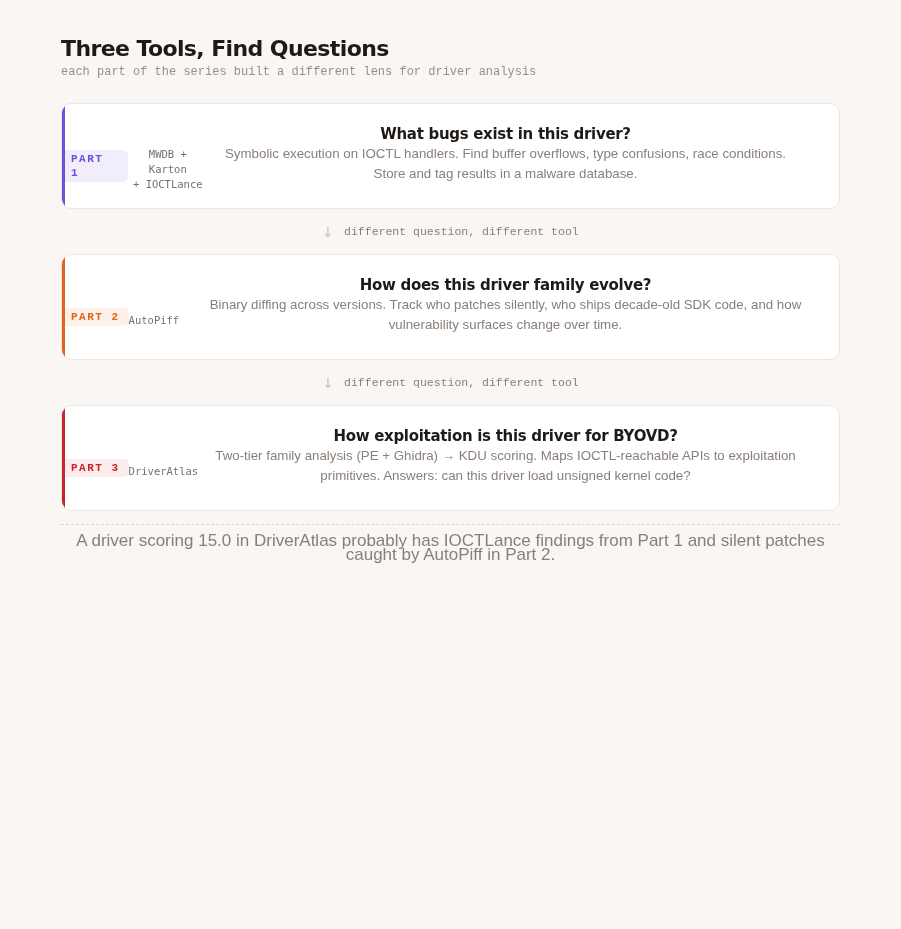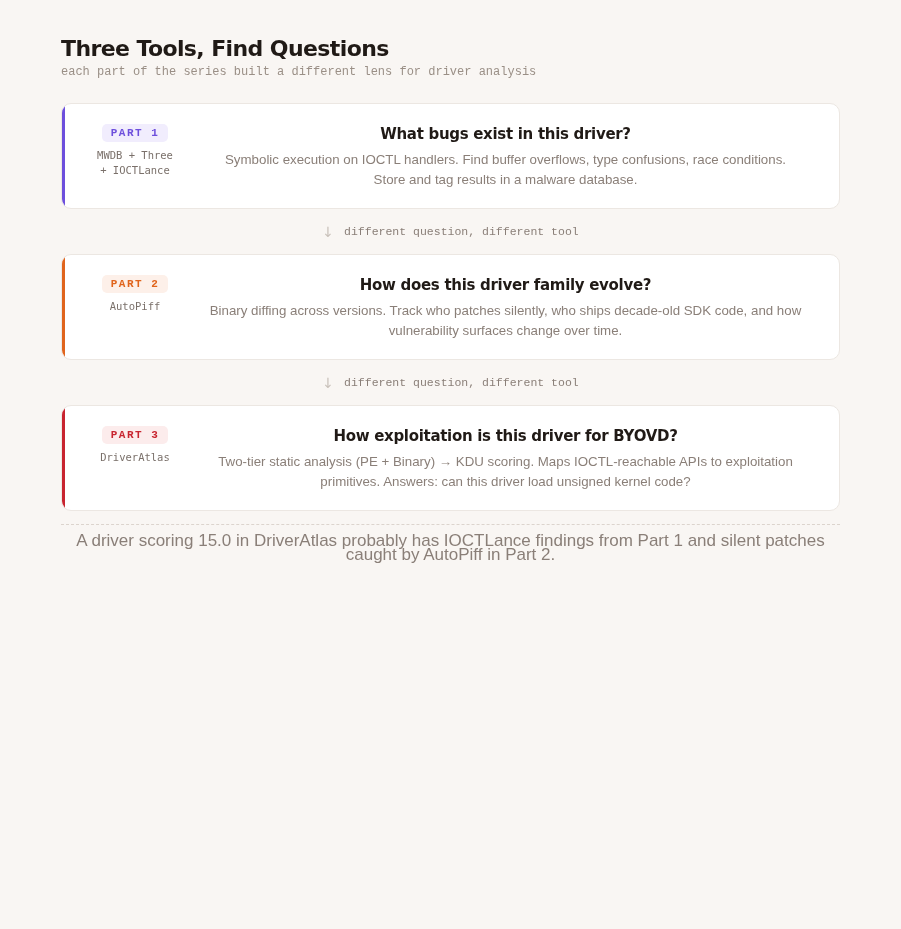--- a/index.html
+++ b/index.html
@@ -45,21 +45,21 @@
       content: "";
       position: absolute;
       left: 0; top: 0; bottom: 0;
       width: 3px;
       background: var(--accent);
     }
     .card-left {
       width: 146px;
       flex: none;
       display: flex;
-      flex-direction: column;
+      flex-direction: row;
       align-items: center;
       padding-top: 20px;
     }
     .badge {
       font-family: "Liberation Mono", "DejaVu Sans Mono", monospace;
       font-weight: 700;
       font-size: 11px;
       letter-spacing: 1.5px;
       padding: 2px 9px;
       border-radius: 5px;
@@ -88,21 +88,20 @@
       letter-spacing: -0.3px;
       color: #201a16;
       line-height: 20px;
       margin: 0;
     }
     .desc {
       font-family: "Liberation Sans", sans-serif;
       font-size: 13.3px;
       color: #8a7f78;
       line-height: 20px;
-      margin-top: 6px;
     }
     .connector {
       height: 45px;
       display: flex;
       align-items: center;
       justify-content: center;
       font-family: "Liberation Mono", "DejaVu Sans Mono", monospace;
       font-size: 11.5px;
       color: #8a7f78;
       gap: 10px;
@@ -128,21 +127,21 @@
 
 <div class="wrap">
   <h1 class="title">Three Tools, Find Questions</h1>
   <div class="subtitle">each part of the series built a different lens for driver analysis</div>
 
   <div style="height:23px"></div>
 
   <div class="card" style="--accent:#6d4fdc; --badge-bg:#f1edfd;">
     <div class="card-left">
       <span class="badge">PART 1</span>
-      <div class="tool">MWDB + Three
+      <div class="tool">MWDB + Karton
 + IOCTLance</div>
     </div>
     <div class="card-right">
       <h2 class="question">What bugs exist in this driver?</h2>
       <div class="desc">Symbolic execution on IOCTL handlers. Find buffer overflows, type confusions, race conditions. Store and tag results in a malware database.</div>
     </div>
   </div>
 
   <div class="connector">
     <span class="arrow">↓</span>
@@ -165,18 +164,18 @@
     <span>different question, different tool</span>
   </div>
 
   <div class="card" style="--accent:#c8242f; --badge-bg:#fcecec;">
     <div class="card-left">
       <span class="badge">PART 3</span>
       <div class="tool">DriverAtlas</div>
     </div>
     <div class="card-right">
       <h2 class="question">How exploitation is this driver for BYOVD?</h2>
-      <div class="desc">Two-tier static analysis (PE + Binary) → KDU scoring. Maps IOCTL-reachable APIs to exploitation primitives. Answers: can this driver load unsigned kernel code?</div>
+      <div class="desc">Two-tier family analysis (PE + Ghidra) → KDU scoring. Maps IOCTL-reachable APIs to exploitation primitives. Answers: can this driver load unsigned kernel code?</div>
     </div>
   </div>
 
   <div class="footer">A driver scoring 15.0 in DriverAtlas probably has IOCTLance findings from Part 1 and silent patches caught by AutoPiff in Part 2.</div>
 </div>
 
 </body></html>

